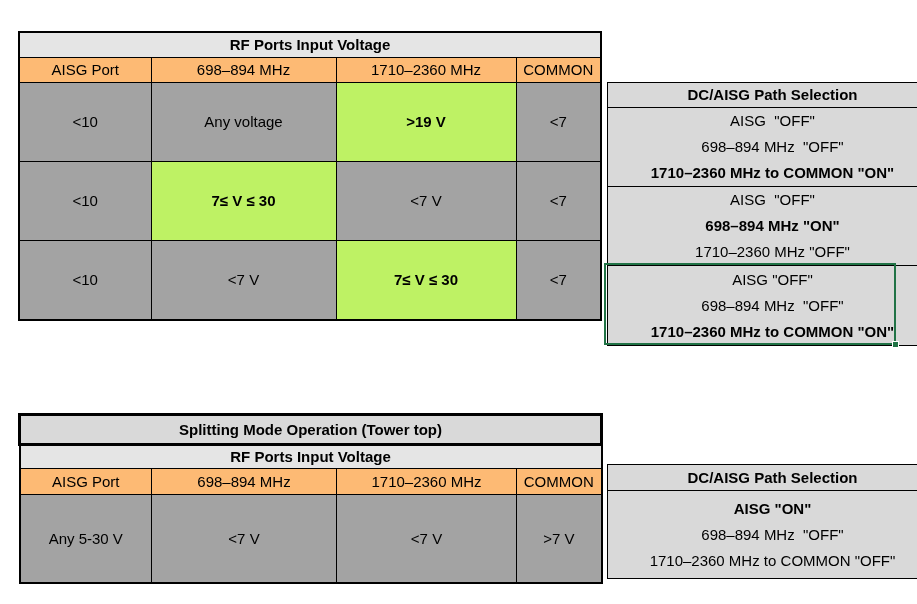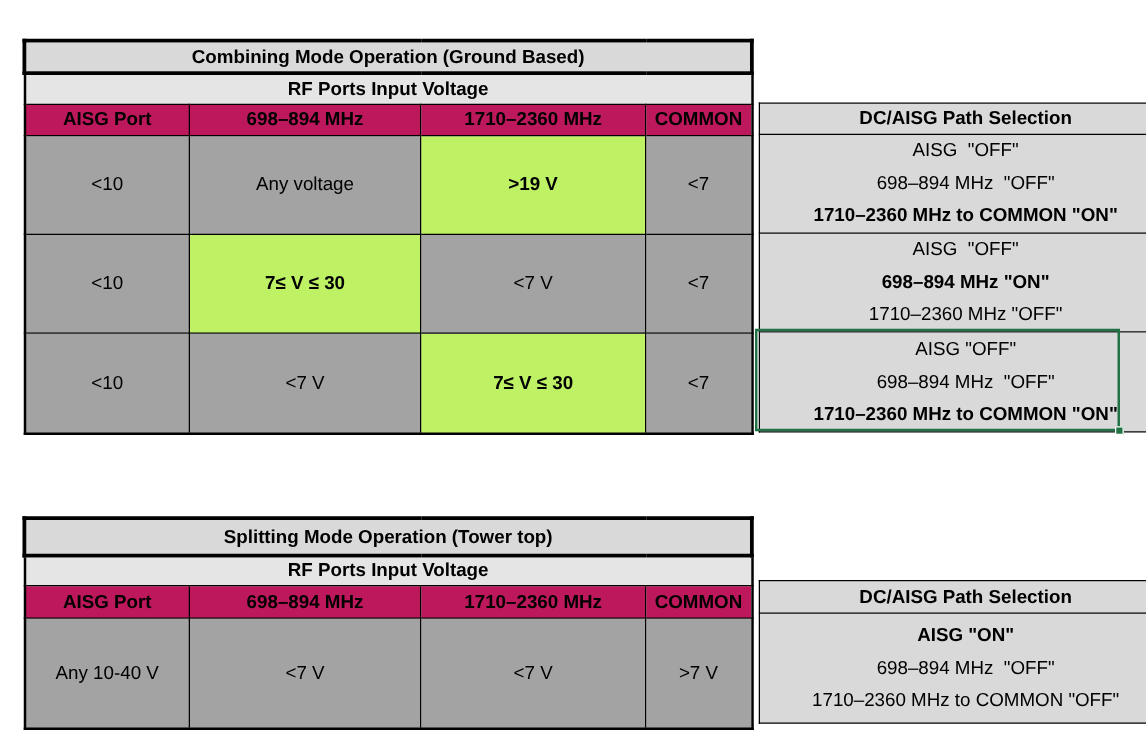--- a/index.html
+++ b/index.html
@@ -19,21 +19,21 @@
   .left-table  { left:18px;  width:582px; }
   #t1-left     { top:31px; }
   #t2-left     { top:413px; }
 
   .right-table { left:607px; width:331px; border:1px solid #000; }
   #t1-right    { top:82px; }
   #t2-right    { top:464px; }
 
   .title-cell { height:26px; border:3px solid #000; background:#d9d9d9; font-weight:bold; }
   .sub-cell   { height:25px; background:#e5e5e5; font-weight:bold; }
-  .head-cell  { height:25px; background:#be185d; font-weight:bold; }
+  .head-cell  { height:25px; background:#fdba74; font-weight:normal; }
   .t2-title   { height:30px; }
   .t2-sub     { height:24px; }
   .t2-head    { height:26px; }
 
   .data-cell  { background:#a3a3a3; }
   .r79 td     { height:79px; }
   .r80 td     { height:80px; }
   .r88 td     { height:88px; }
   .shaded     { background:#bef264; }
   .bold       { font-weight:bold; }
@@ -59,23 +59,20 @@
 <div class="page">
 
   <table class="left-table" id="t1-left">
     <colgroup>
       <col style="width:132px">
         <col style="width:185px">
         <col style="width:180px">
         <col style="width:85px">
     </colgroup>
     <tbody>
-        <tr>
-      <td colspan="4" class="title-cell">Combining Mode Operation (Ground Based)</td>
-    </tr>
     <tr>
       <td colspan="4" class="sub-cell">RF Ports Input Voltage</td>
     </tr>
     <tr>
       <td class="head-cell">AISG Port</td>
       <td class="head-cell">698–894 MHz</td>
       <td class="head-cell">1710–2360 MHz</td>
       <td class="head-cell">COMMON</td>
     </tr>
     <tr class="r79">
@@ -146,21 +143,21 @@
     <tr>
       <td colspan="4" class="sub-cell t2-sub">RF Ports Input Voltage</td>
     </tr>
     <tr>
       <td class="head-cell t2-head">AISG Port</td>
       <td class="head-cell t2-head">698–894 MHz</td>
       <td class="head-cell t2-head">1710–2360 MHz</td>
       <td class="head-cell t2-head">COMMON</td>
     </tr>
     <tr class="r88">
-      <td class="data-cell">Any 10-40 V</td>
+      <td class="data-cell">Any 5-30 V</td>
       <td class="data-cell">&lt;7 V</td>
       <td class="data-cell">&lt;7 V</td>
       <td class="data-cell">&gt;7 V</td>
     </tr>
   </tbody>
     </table>
 
   <table class="right-table" id="t2-right">
     <tbody>
         <tr>

